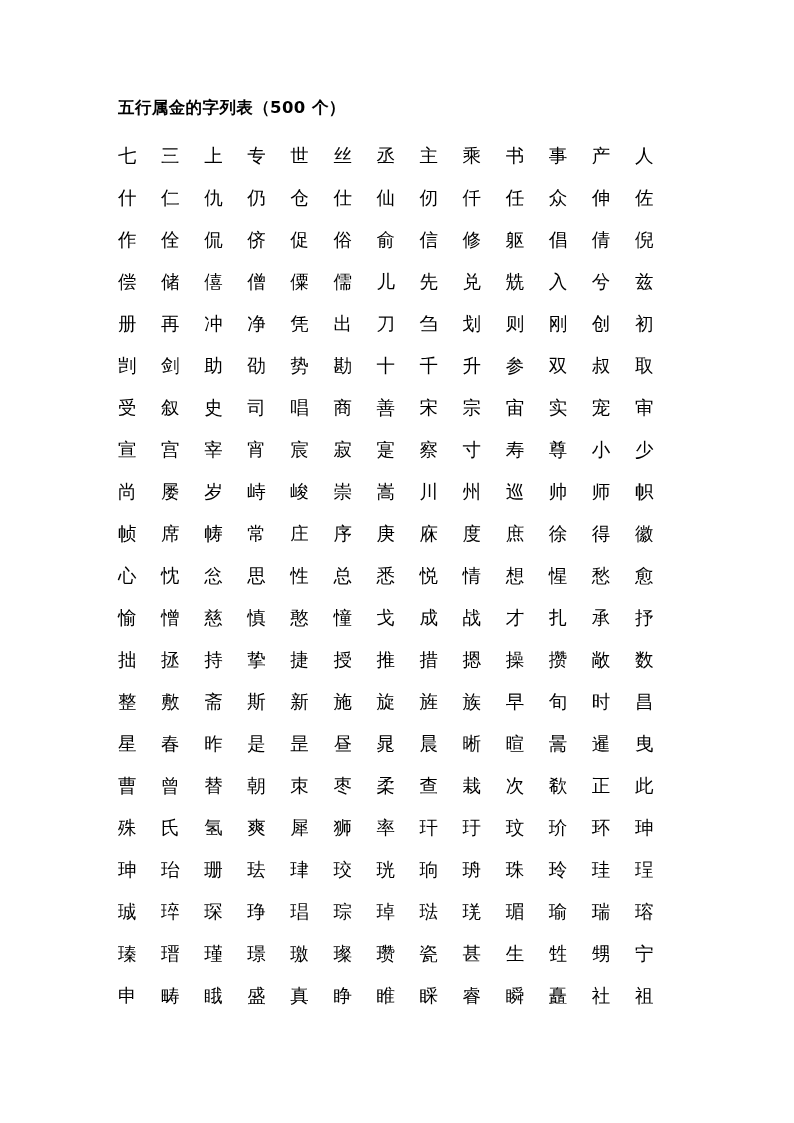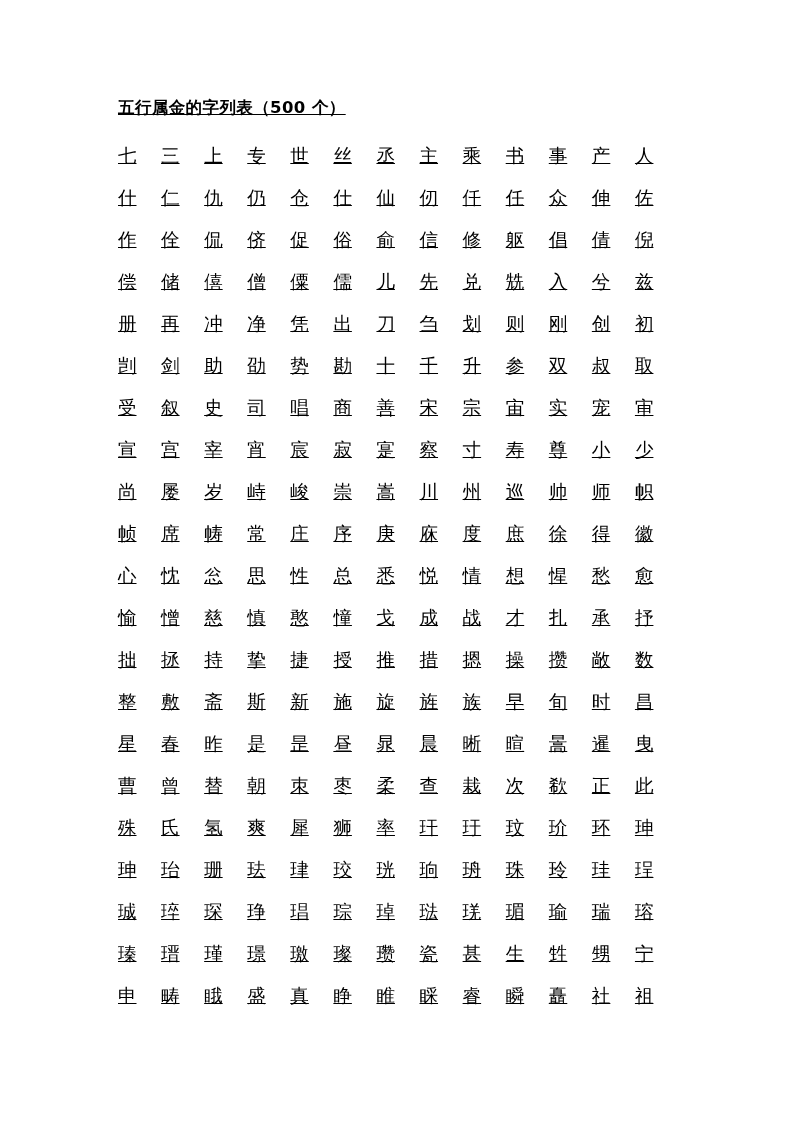--- a/index.html
+++ b/index.html
@@ -19,21 +19,20 @@
     width: 794px;
     height: 1123px;
     background: #ffffff;
     box-sizing: border-box;
   }
   .content {
     position: absolute;
     left: 118px;
     top: 95px;
     width: 560px;
-    text-decoration: underline;
   }
   .doc-title {
     font-family: "DejaVu Sans", "Liberation Sans", sans-serif;
     font-weight: bold;
     font-size: 16.5px;
     letter-spacing: 0.4px;
     line-height: 26px;
     margin: 0 0 14px 0;
     white-space: nowrap;
   }

